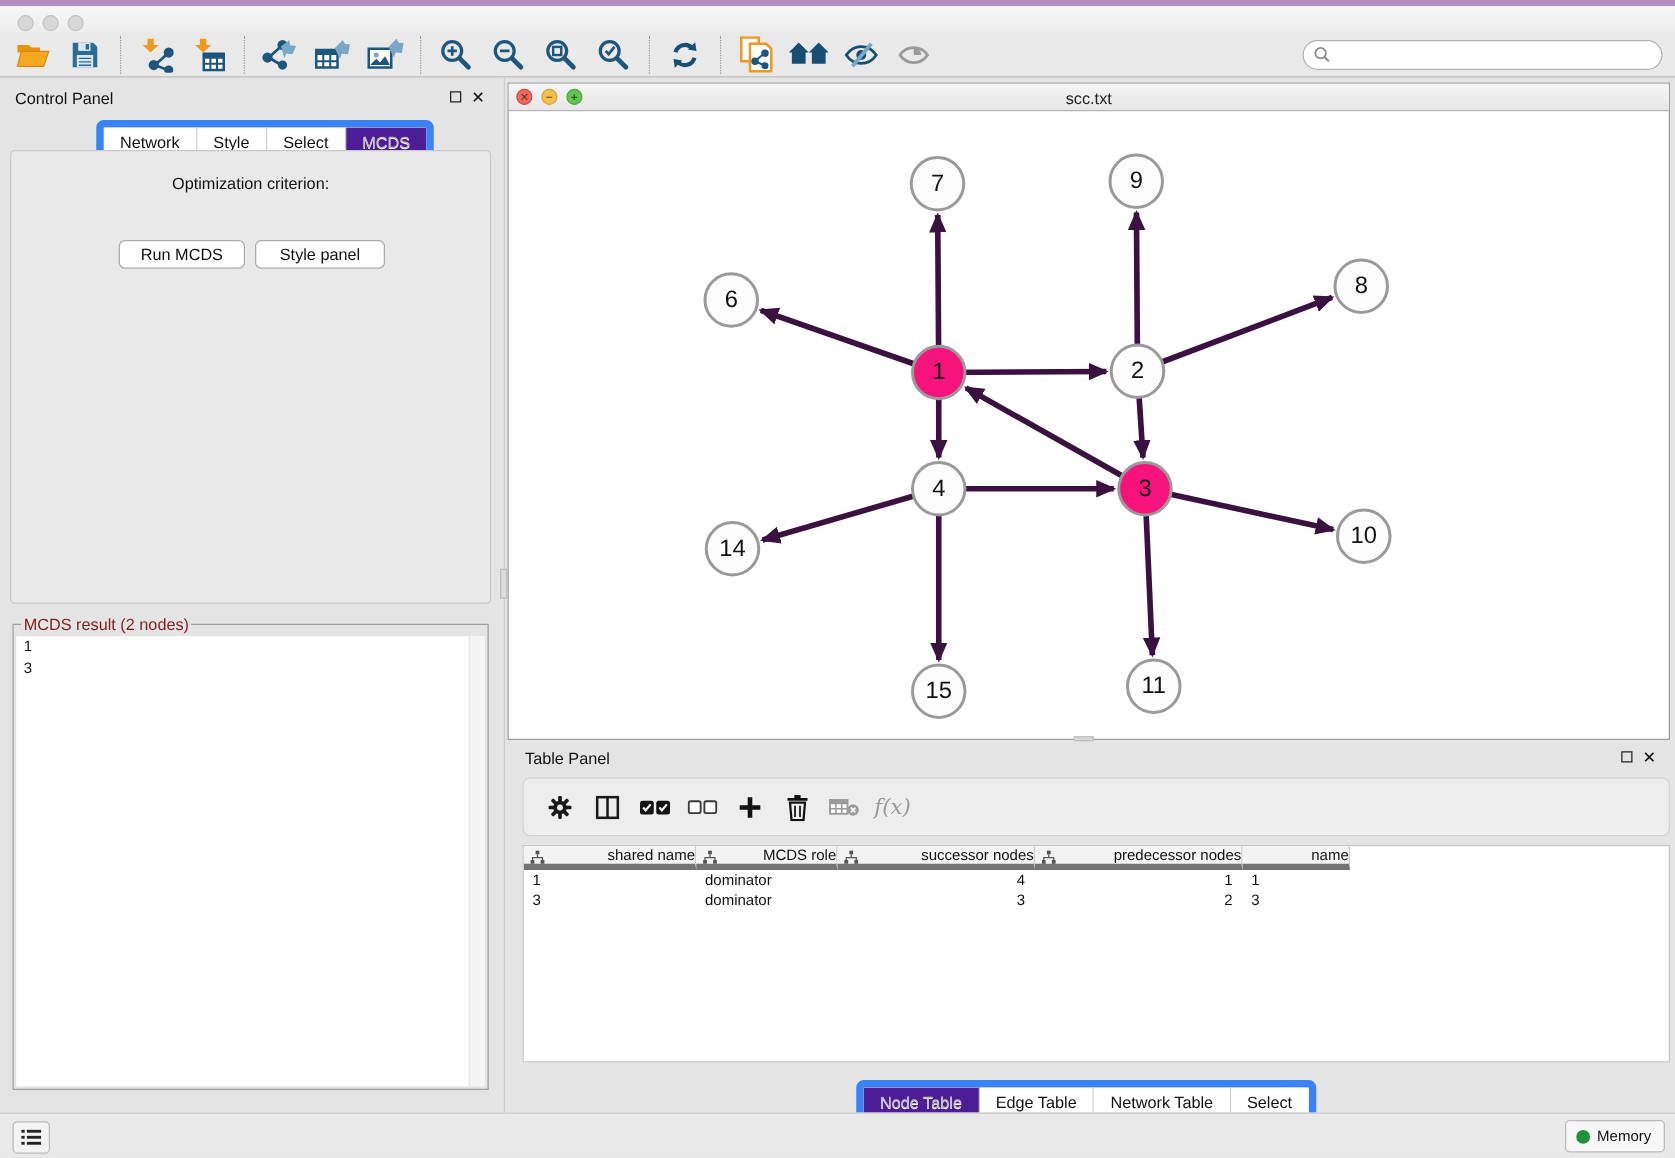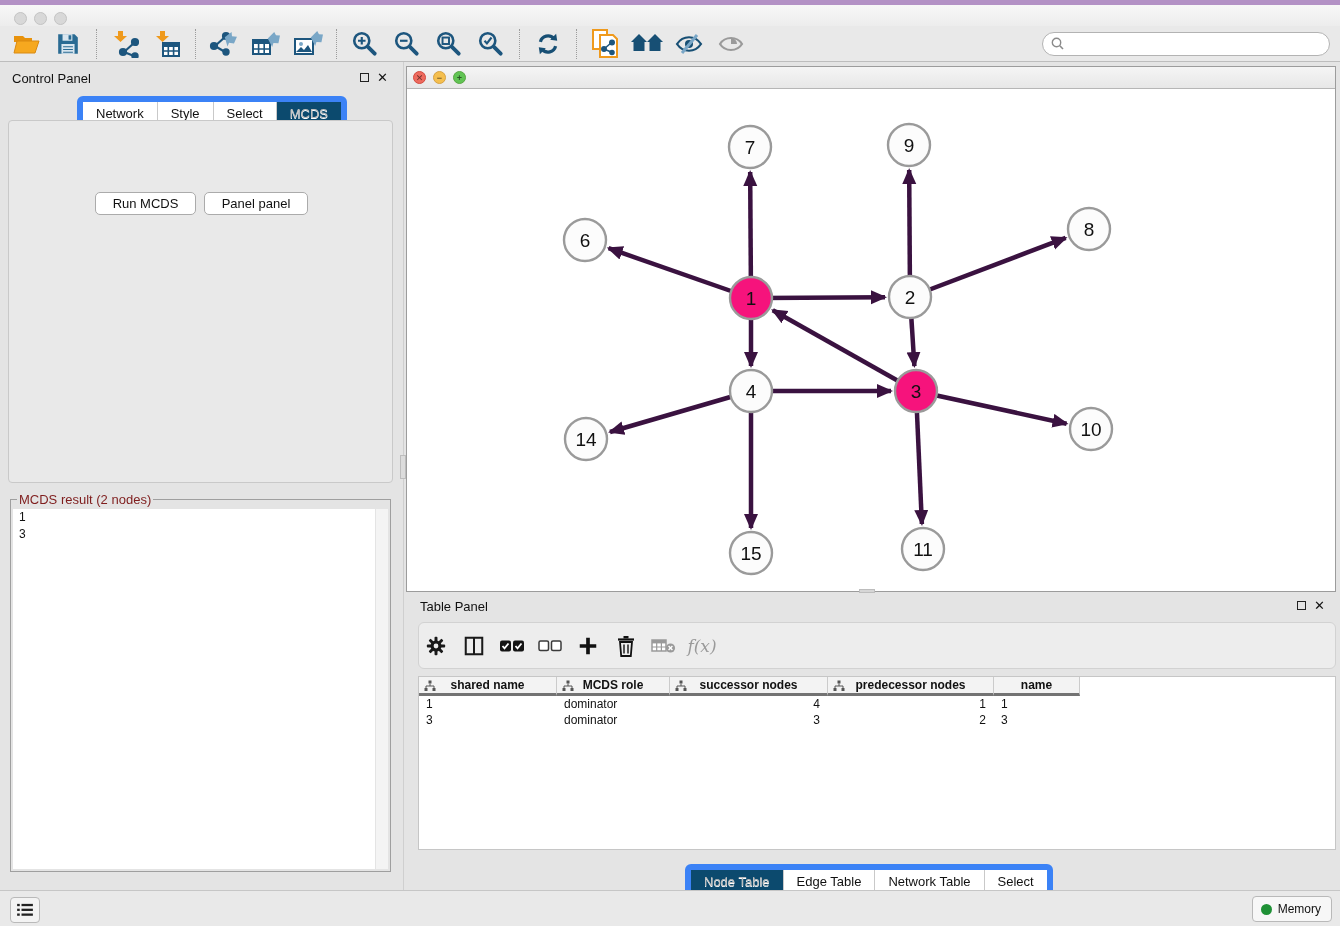--- a/index.html
+++ b/index.html
@@ -29,21 +29,21 @@
   
   .cp-header{position:absolute;left:12px;top:71px;font-size:13px;color:#111;}
   .win-btns{position:absolute;display:flex;align-items:center;gap:8px;}
   .cp-btns{left:360px;top:72px;}
   .wb-max{width:9px;height:9px;border:1.5px solid #222;box-sizing:border-box;display:inline-block;}
   .wb-close{font-size:13px;font-weight:bold;color:#111;line-height:11px;}
   .seg{display:flex;border:6px solid #3b82f6;border-radius:6px;overflow:hidden;background:#fff;height:22px;}
   .seg .tab{font-size:13px;color:#111;display:flex;align-items:center;padding:0 13px;
     border-right:1px solid #c9c9c9;background:#fff;white-space:nowrap;}
   .seg .tab:last-child{border-right:none;}
-  .seg .tab.active{background:#0c4a6e;color:#bdbdbd;text-shadow:0 1px 0 #fff;}
+  .seg .tab.active{background:#4c1d95;color:#bdbdbd;text-shadow:0 1px 0 #fff;}
   .cp-tabs{position:absolute;left:77px;top:96px;}
   .cp-box{position:absolute;left:8px;top:120px;width:383px;height:361px;background:#e9e9e9;
     border:1px solid #c9c9c9;border-radius:4px;}
   .opt-label{position:absolute;left:0;top:18px;width:100%;text-align:center;font-size:13px;color:#111;}
   .dropdown{position:absolute;left:36px;top:38px;width:307px;height:23px;background:#fff;
     border:1px solid #ababab;border-radius:5px;display:flex;align-items:center;box-sizing:border-box;
     font-size:13px;color:#111;padding-left:9px;}
   .dd-arrows{margin-left:auto;margin-right:7px;display:flex;flex-direction:column;align-items:center;line-height:6px;
     font-size:9px;color:#444;font-weight:bold;}
   .btn{position:absolute;height:23px;background:#fff;border:1px solid #ababab;border-radius:5px;
@@ -69,28 +69,28 @@
   .tl-red{left:6px;background:#ee6a5e;border:1px solid #d24b3f;}
   .tl-yellow{left:26px;background:#f5bf4e;border:1px solid #d6a243;}
   .tl-green{left:46px;background:#61c454;border:1px solid #58a642;}
   .net-canvas{position:absolute;left:0;top:22px;width:928px;height:502px;}
   .net-canvas svg{display:block}
   .h-handle{position:absolute;left:452px;bottom:-2px;width:16px;height:4px;background:#d6d6d6;border:1px solid #bdbdbd;box-sizing:border-box;}
   
   .tp-header{position:absolute;left:420px;top:599px;font-size:13px;color:#111;}
   .tp-btns{left:1297px;top:600px;}
   .tp-toolbar{position:absolute;left:418px;top:622px;width:918px;height:47px;background:#ededed;
-    border:1px solid #d2d2d2;border-radius:6px;display:flex;align-items:center;padding-left:0;box-sizing:border-box;}
+    border:1px solid #d2d2d2;border-radius:6px;display:flex;align-items:center;padding-left:12px;box-sizing:border-box;}
   .tpi{width:34px;height:30px;display:flex;align-items:center;justify-content:center;margin-right:4px;flex:none;}
   .fx-label{font-family:"DejaVu Serif","Liberation Serif",serif;font-style:italic;font-size:17px;color:#9a9a9a;}
   .tp-table{position:absolute;left:418px;top:676px;width:918px;height:174px;background:#fff;
     border:1px solid #c6c6c6;box-sizing:border-box;overflow:hidden;}
   .thead{display:flex;height:19px;}
-  .th{position:relative;background:#f3f3f3;border-right:1px solid #cbcbcb;border-bottom:3px solid #737373;
-    box-sizing:border-box;font-size:12px;color:#111;flex:none;display:flex;align-items:center;justify-content:center;font-weight:bold;}
+  .th{position:relative;background:#f3f3f3;border-right:1px solid #cbcbcb;border-bottom:5px solid #737373;
+    box-sizing:border-box;font-size:12px;color:#111;flex:none;display:flex;align-items:center;justify-content:flex-end;}
   .th .tico{position:absolute;left:5px;top:3px;}
   .trow{display:flex;height:16px;font-size:12px;color:#111;}
   .td{flex:none;box-sizing:border-box;padding:0 8px 0 7px;line-height:16px;white-space:nowrap;}
   .td.r{text-align:right;}
   .c0{width:138px}.c1{width:113px}.c2{width:158px}.c3{width:166px}.c4{width:86px}
   .tp-tabs{position:absolute;left:685px;top:864px;}
   
   .statusbar{position:absolute;left:0;top:890px;width:1340px;height:36px;background:#e9e9e9;border-top:1px solid #c6c6c6;box-sizing:border-box;}
   .list-btn{position:absolute;left:10px;top:6px;width:30px;height:26px;background:#f3f3f3;border:1px solid #b9b9b9;
     border-radius:4px;display:flex;align-items:center;justify-content:center;box-sizing:border-box;}
@@ -263,41 +263,43 @@
   <span class="wb-max"></span>
   <span class="wb-close">✕</span>
 </div>
 <div class="seg cp-tabs">
   <span class="tab">Network</span>
   <span class="tab">Style</span>
   <span class="tab">Select</span>
   <span class="tab active">MCDS</span>
 </div>
 <div class="cp-box">
+  <div class="opt-label">Optimization criterion:</div>
   <div class="btn btn-run">Run MCDS</div>
-  <div class="btn btn-close">Panel panel</div>
+  <div class="btn btn-close">Style panel</div>
 </div>
 <fieldset class="result">
   <legend>MCDS result (2 nodes)</legend>
   <div style="position:relative;width:100%;height:100%;">
     <div class="result-inner">
       <div class="result-line">1</div>
       <div class="result-line">3</div>
       <div class="result-scroll"></div>
     </div>
   </div>
 </fieldset>
 <div class="v-divider"></div>
 <div class="v-handle"></div>
 
 <div class="net-frame">
   <div class="net-titlebar">
     <span class="tl tl-red">✕</span>
     <span class="tl tl-yellow">−</span>
     <span class="tl tl-green">+</span>
+    <div class="net-title">scc.txt</div>
   </div>
   <div class="net-canvas">
     <svg width="928" height="502" viewBox="0 0 928 502">
         <defs>
           <marker id="arrowhead" markerUnits="userSpaceOnUse" markerWidth="18" markerHeight="16" refX="14" refY="7" orient="auto">
             <path d="M0 0L16 7L0 14Z" fill="#3a1240"></path>
           </marker>
         </defs>
         <g>
           <line x1="344" y1="209" x2="343.1655592834203" y2="82.99945179646292" stroke="#3a1240" stroke-width="4.5" marker-end="url(#arrowhead)"></line>

